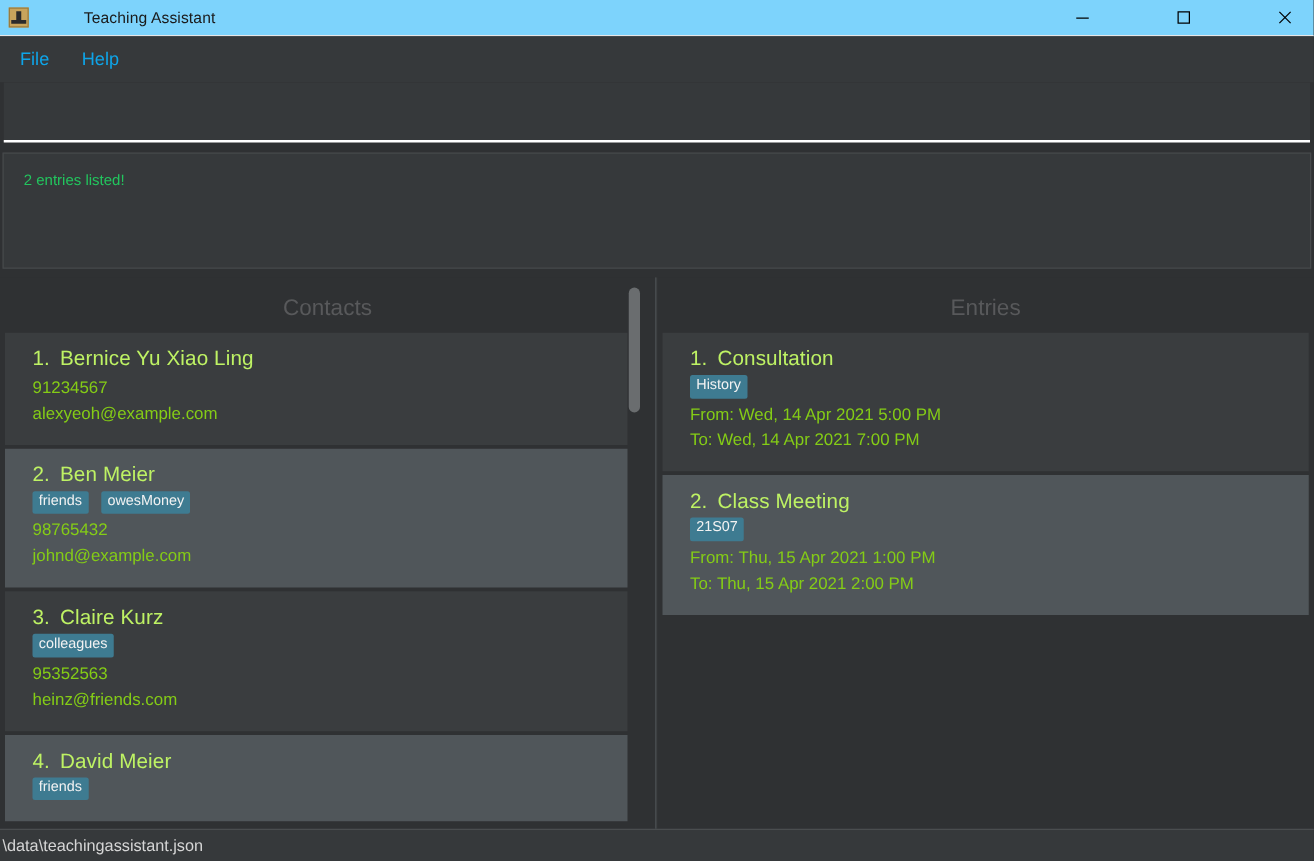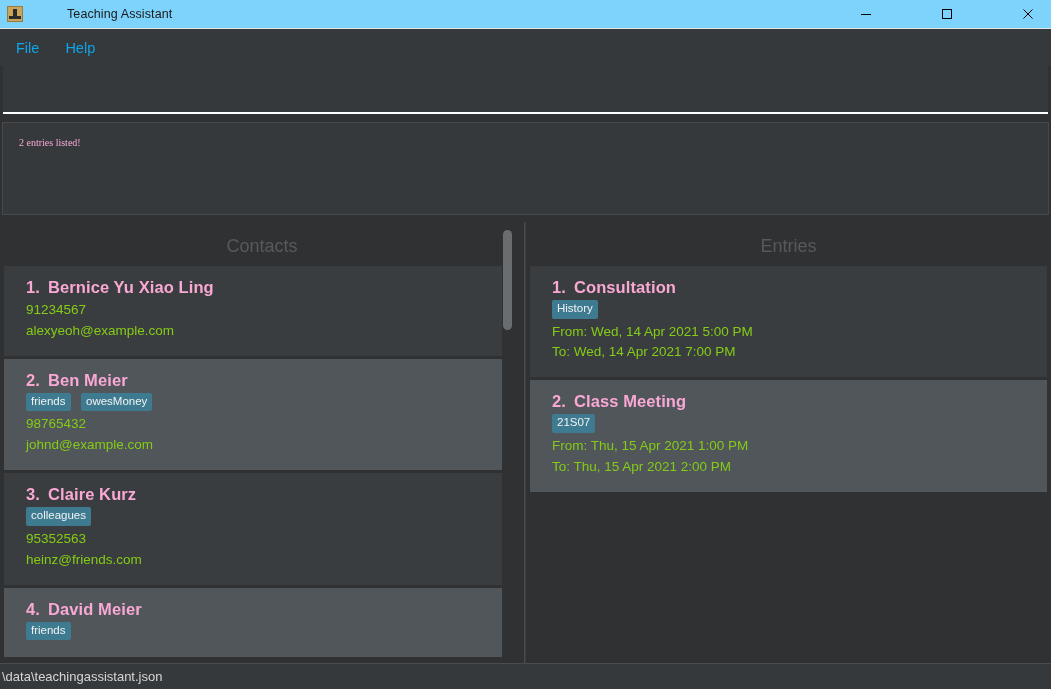--- a/index.html
+++ b/index.html
@@ -75,21 +75,21 @@
 
   
   .resultbox {
     margin: 8px 2px 0 2px;
     height: 93px;
     background: #36393b;
     border: 1px solid #46494b;
     padding: 14px 16px;
   }
   .result-text {
-    font-size: 10px; color: #f9a8d4; font-family: Liberation Serif, serif;
+    font-size: 12px; color: #22c55e;
   }
 
   
   .main {
     display: flex;
     height: 444px;
     margin-top: 7px;
     background: #2f3133;
   }
   .panel {
@@ -117,21 +117,21 @@
   .list-left { padding-right: 22px; }
 
   .card {
     padding: 12px 14px 14px 22px;
     margin-bottom: 3px;
   }
   .card.alt  { background: #50565a; }
   .card.base { background: #3a3d3f; }
 
   .card-title {
-    font-size: 16.5px; color: #f9a8d4; font-weight: bold;
+    font-size: 16.5px; color: #bef264; font-weight: normal;
     margin-bottom: 3px;
     letter-spacing: .1px;
   }
   .card-title .idx { margin-right: 8px; }
 
   .tags { margin: 2px 0 3px 0; line-height: 1; }
   .tag {
     display: inline-block;
     background: #3e7b91;
     color: #f2f2f2;

